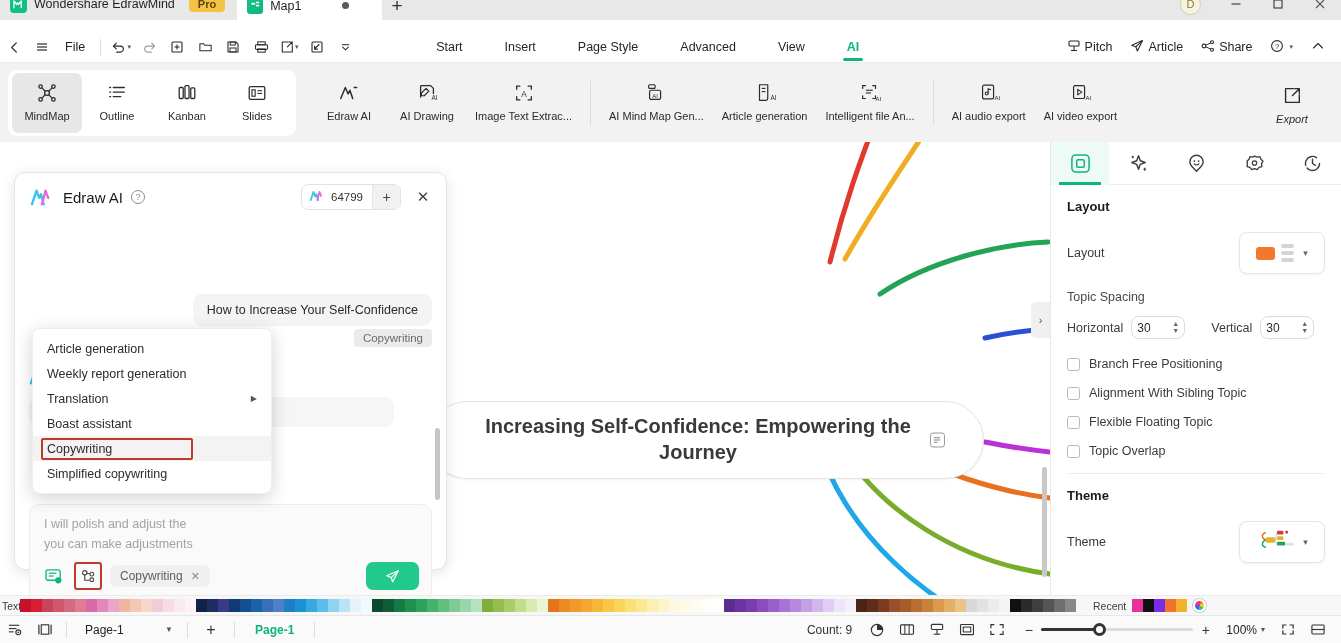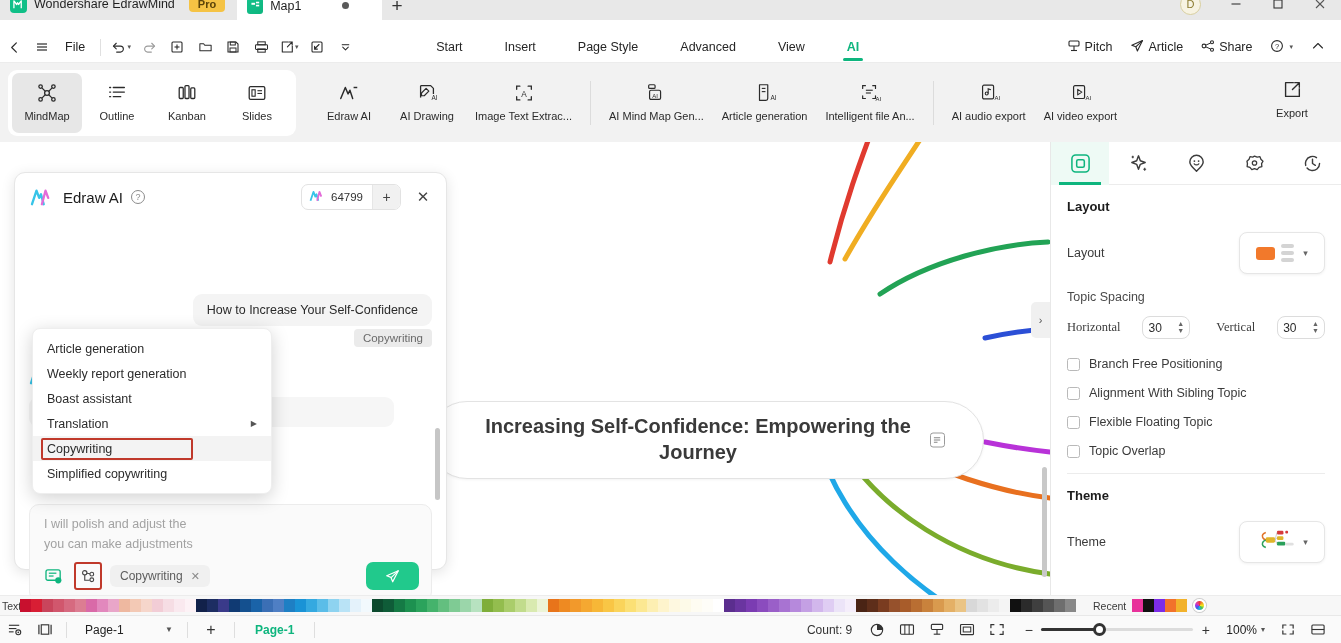--- a/index.html
+++ b/index.html
@@ -83,21 +83,21 @@
     bottom:2px; width:20px; height:2.5px; background:#0eb57e; border-radius:2px;
   }
   .menu-right { margin-left:auto; display:flex; align-items:center; padding-right:8px; gap:2px; }
   .mr-item { display:flex;align-items:center;gap:4px; font-size:12.5px; color:#262626; padding:0 8px; height:31px;}
 
   
   .ribbon {
     position:absolute; left:0; top:63px; width:1341px; height:79px;
     background:#f2f2f2; display:flex; align-items:center;
   }
-  .rgroup { display:flex; align-items:flex-start; height:66px; }
+  .rgroup { display:flex; align-items:flex-end; height:66px;font-style:italic; }
   .viewgroup {
     background:#fff; border-radius:9px; margin-left:8px; height:66px;
     display:flex; align-items:center; padding:0 4px;
   }
   .ritem {
     width:70px; height:60px; display:flex; flex-direction:column;
     align-items:center; justify-content:center; gap:6px;
     border-radius:7px; color:#2b2b2b;
   }
   .ritem.sel { background:#e7e7e7; }
@@ -258,21 +258,21 @@
     border:1px solid #e6e6e6; border-radius:8px;
     display:flex; align-items:center; justify-content:center; gap:6px;
     box-shadow:0 1px 3px rgba(0,0,0,.06);
   }
   .lp-orange { width:19px;height:13px; background:#f2792b; border-radius:3px; }
   .lp-lines { display:flex; flex-direction:column; gap:3px; }
   .lp-lines i { display:block; width:13px;height:4px; background:#d4d4d4; border-radius:2px; }
   .lb-caret { font-size:9px; color:#666; margin-left:3px; }
   .sub-title { font-size:12.5px; color:#4a4a4a; margin:4px 0 12px; }
   .spin-row { display:flex; align-items:center; margin-bottom:18px; }
-  .spin-lab { font-size:12.5px; color:#3b3b3b; margin-right:22px;font-family:Liberation Serif, serif; }
+  .spin-lab { font-size:12.5px; color:#3b3b3b; margin-right:8px; }
   .spin {
     width:54px; height:23px; border:1px solid #dcdcdc; border-radius:8px;
     display:flex; align-items:center; padding:0 5px;
     font-size:12px; color:#2b2b2b; background:#fff;
   }
   .spin .arrows { margin-left:auto; display:flex; flex-direction:column; gap:2px; line-height:.6; color:#666; font-size:7px; }
   .chk-row { display:flex; align-items:center; gap:9px; margin-bottom:15px; }
   .chk { width:13px;height:13px; border:1.3px solid #b9b9b9; border-radius:2.5px; background:#fff; }
   .chk-lab { font-size:12.5px; color:#3b3b3b; }
   .divider { height:1px; background:#ececec; margin:4px 0 14px; }
@@ -751,25 +751,25 @@
   </div>
 
   <div class="ctx-menu">
     <div class="ctx-item">
       <span>Article generation</span>
     </div>
     <div class="ctx-item">
       <span>Weekly report generation</span>
     </div>
     <div class="ctx-item">
-      <span>Boast assistant</span>
-    </div>
-    <div class="ctx-item">
       <span>Translation</span>
       <span class="arrow">▶</span>
+    </div>
+    <div class="ctx-item">
+      <span>Boast assistant</span>
     </div>
     <div class="ctx-item hover">
       <span>Copywriting</span>
       <span class="ctx-hl"></span>
     </div>
     <div class="ctx-item">
       <span>Simplified copywriting</span>
     </div>
   </div>
 

